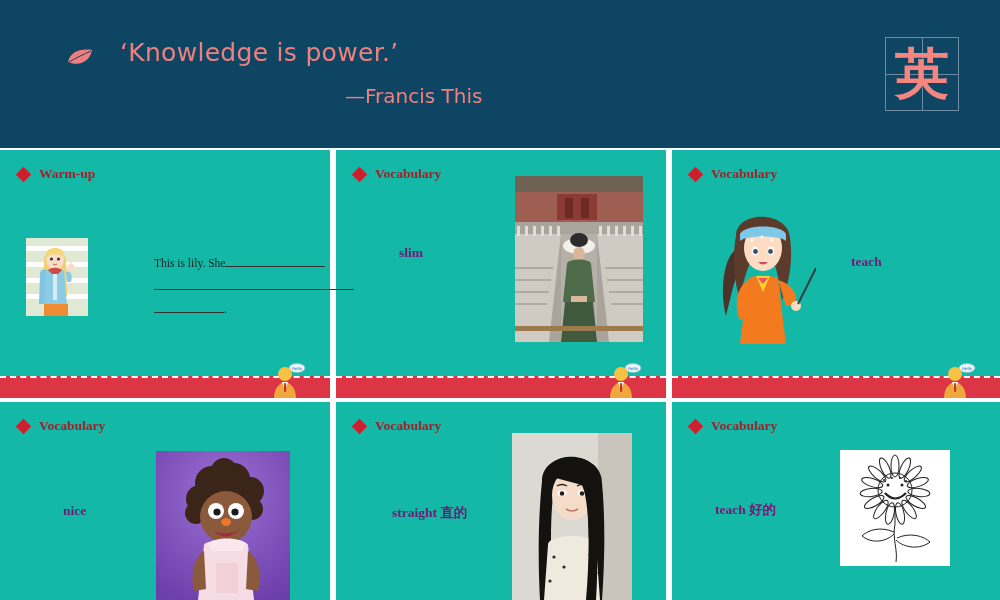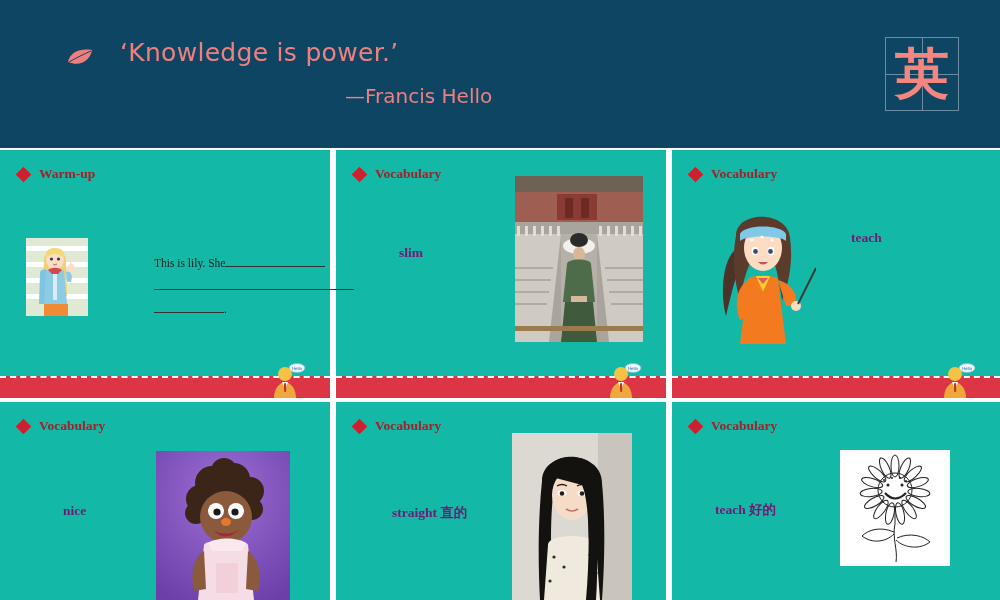--- a/index.html
+++ b/index.html
@@ -101,21 +101,21 @@
 <body>
 
 <div class="page">
 
   <div class="header">
     <svg class="leaf-icon" viewBox="0 0 28 20">
       <path d="M2 14 C4 4, 14 0, 26 2 C24 13, 14 19, 2 14 Z" fill="#ef7f7f"></path>
       <path d="M3 14 C10 10, 18 6, 25 3" stroke="#0d4563" stroke-width="1" fill="none"></path>
     </svg>
     <div class="quote-text">‘Knowledge is power.’</div>
-    <div class="quote-author">—Francis Hello</div>
+    <div class="quote-author">—Francis This</div>
 
     <div class="char-box">
       <div class="vline"></div>
       <div class="hline"></div>
       <div class="glyph">英</div>
     </div>
   </div>
 
   <div class="card r1 c1">
     <div class="card-head">
@@ -257,21 +257,21 @@
     </g>
     <ellipse cx="64" cy="70" rx="16" ry="8" fill="#f2f0ea"></ellipse>
     <ellipse cx="64" cy="64" rx="9" ry="7" fill="#2b2b2b"></ellipse>
     <ellipse cx="64" cy="78" rx="6" ry="7" fill="#d8b79a"></ellipse>
     <path d="M52 88 C52 82, 76 82, 76 88 L80 126 L48 126 Z" fill="#4e6b4a"></path>
     <path d="M50 126 L78 126 L82 166 L46 166 Z" fill="#3f5a3d"></path>
     <rect x="56" y="120" width="16" height="6" fill="#d8b79a"></rect>
     <rect x="0" y="150" width="128" height="5" fill="#9b7a4e"></rect>
   </svg>
 
-  <div class="word" style="left:851px; top:230px;">teach</div>
+  <div class="word" style="left:851px; top:254px;">teach</div>
   <svg class="teacher-pic" viewBox="0 0 104 148">
     <path d="M26 52 C10 60, 8 100, 14 120 C18 104, 22 84, 28 72 Z" fill="#4b332a"></path>
     <path d="M24 40 C24 14, 76 14, 78 42 C82 70, 74 96, 70 104 C66 78, 62 56, 52 52 C40 56, 32 78, 28 104 C22 84, 20 60, 24 40 Z" fill="#5a3b2c"></path>
     <ellipse cx="51" cy="52" rx="19" ry="23" fill="#fcdcc2"></ellipse>
     <path d="M30 40 C30 22, 72 22, 72 40 C64 34, 40 34, 30 44 Z" fill="#5a3b2c"></path>
     <path d="M28 38 C32 28, 70 28, 74 38 L74 45 C68 39, 34 39, 28 45 Z" fill="#7fc8e8"></path>
     <circle cx="40" cy="44" r="1.6" fill="#ffffff" opacity=".85"></circle>
     <circle cx="50" cy="41" r="1.6" fill="#ffffff" opacity=".85"></circle>
     <circle cx="60" cy="44" r="1.6" fill="#ffffff" opacity=".85"></circle>
     <ellipse cx="43" cy="55" rx="3.4" ry="4.2" fill="#ffffff"></ellipse>

